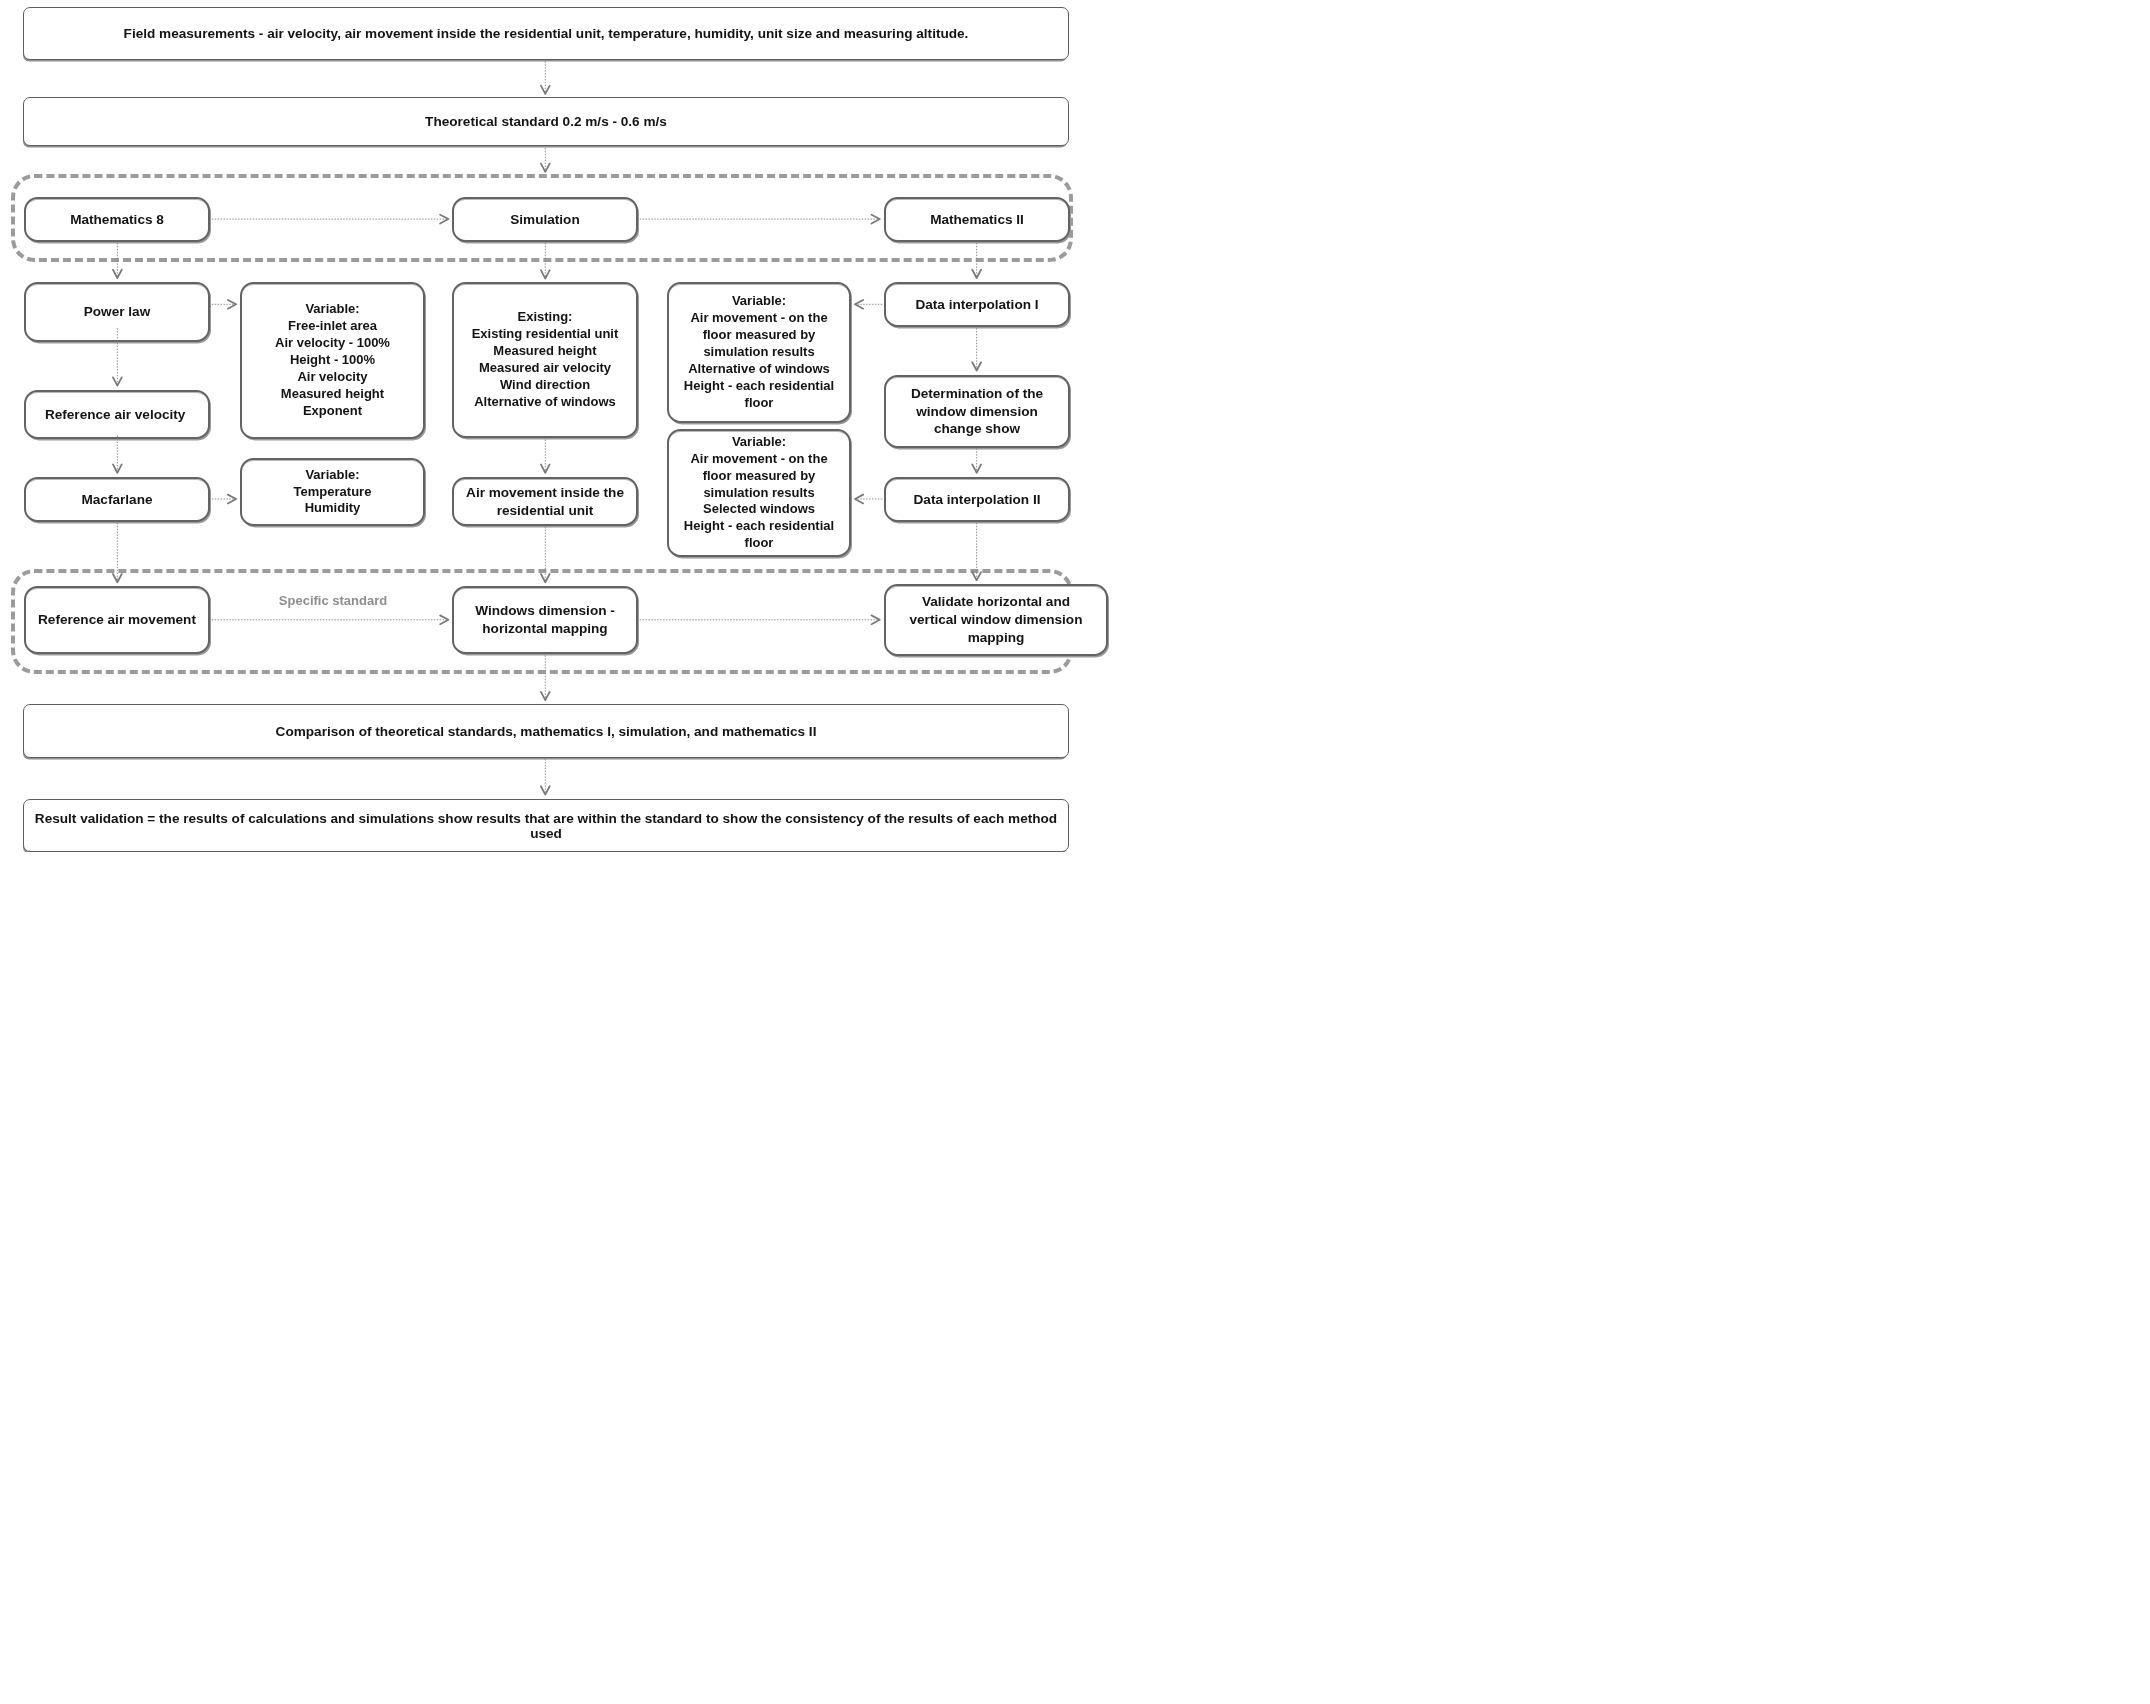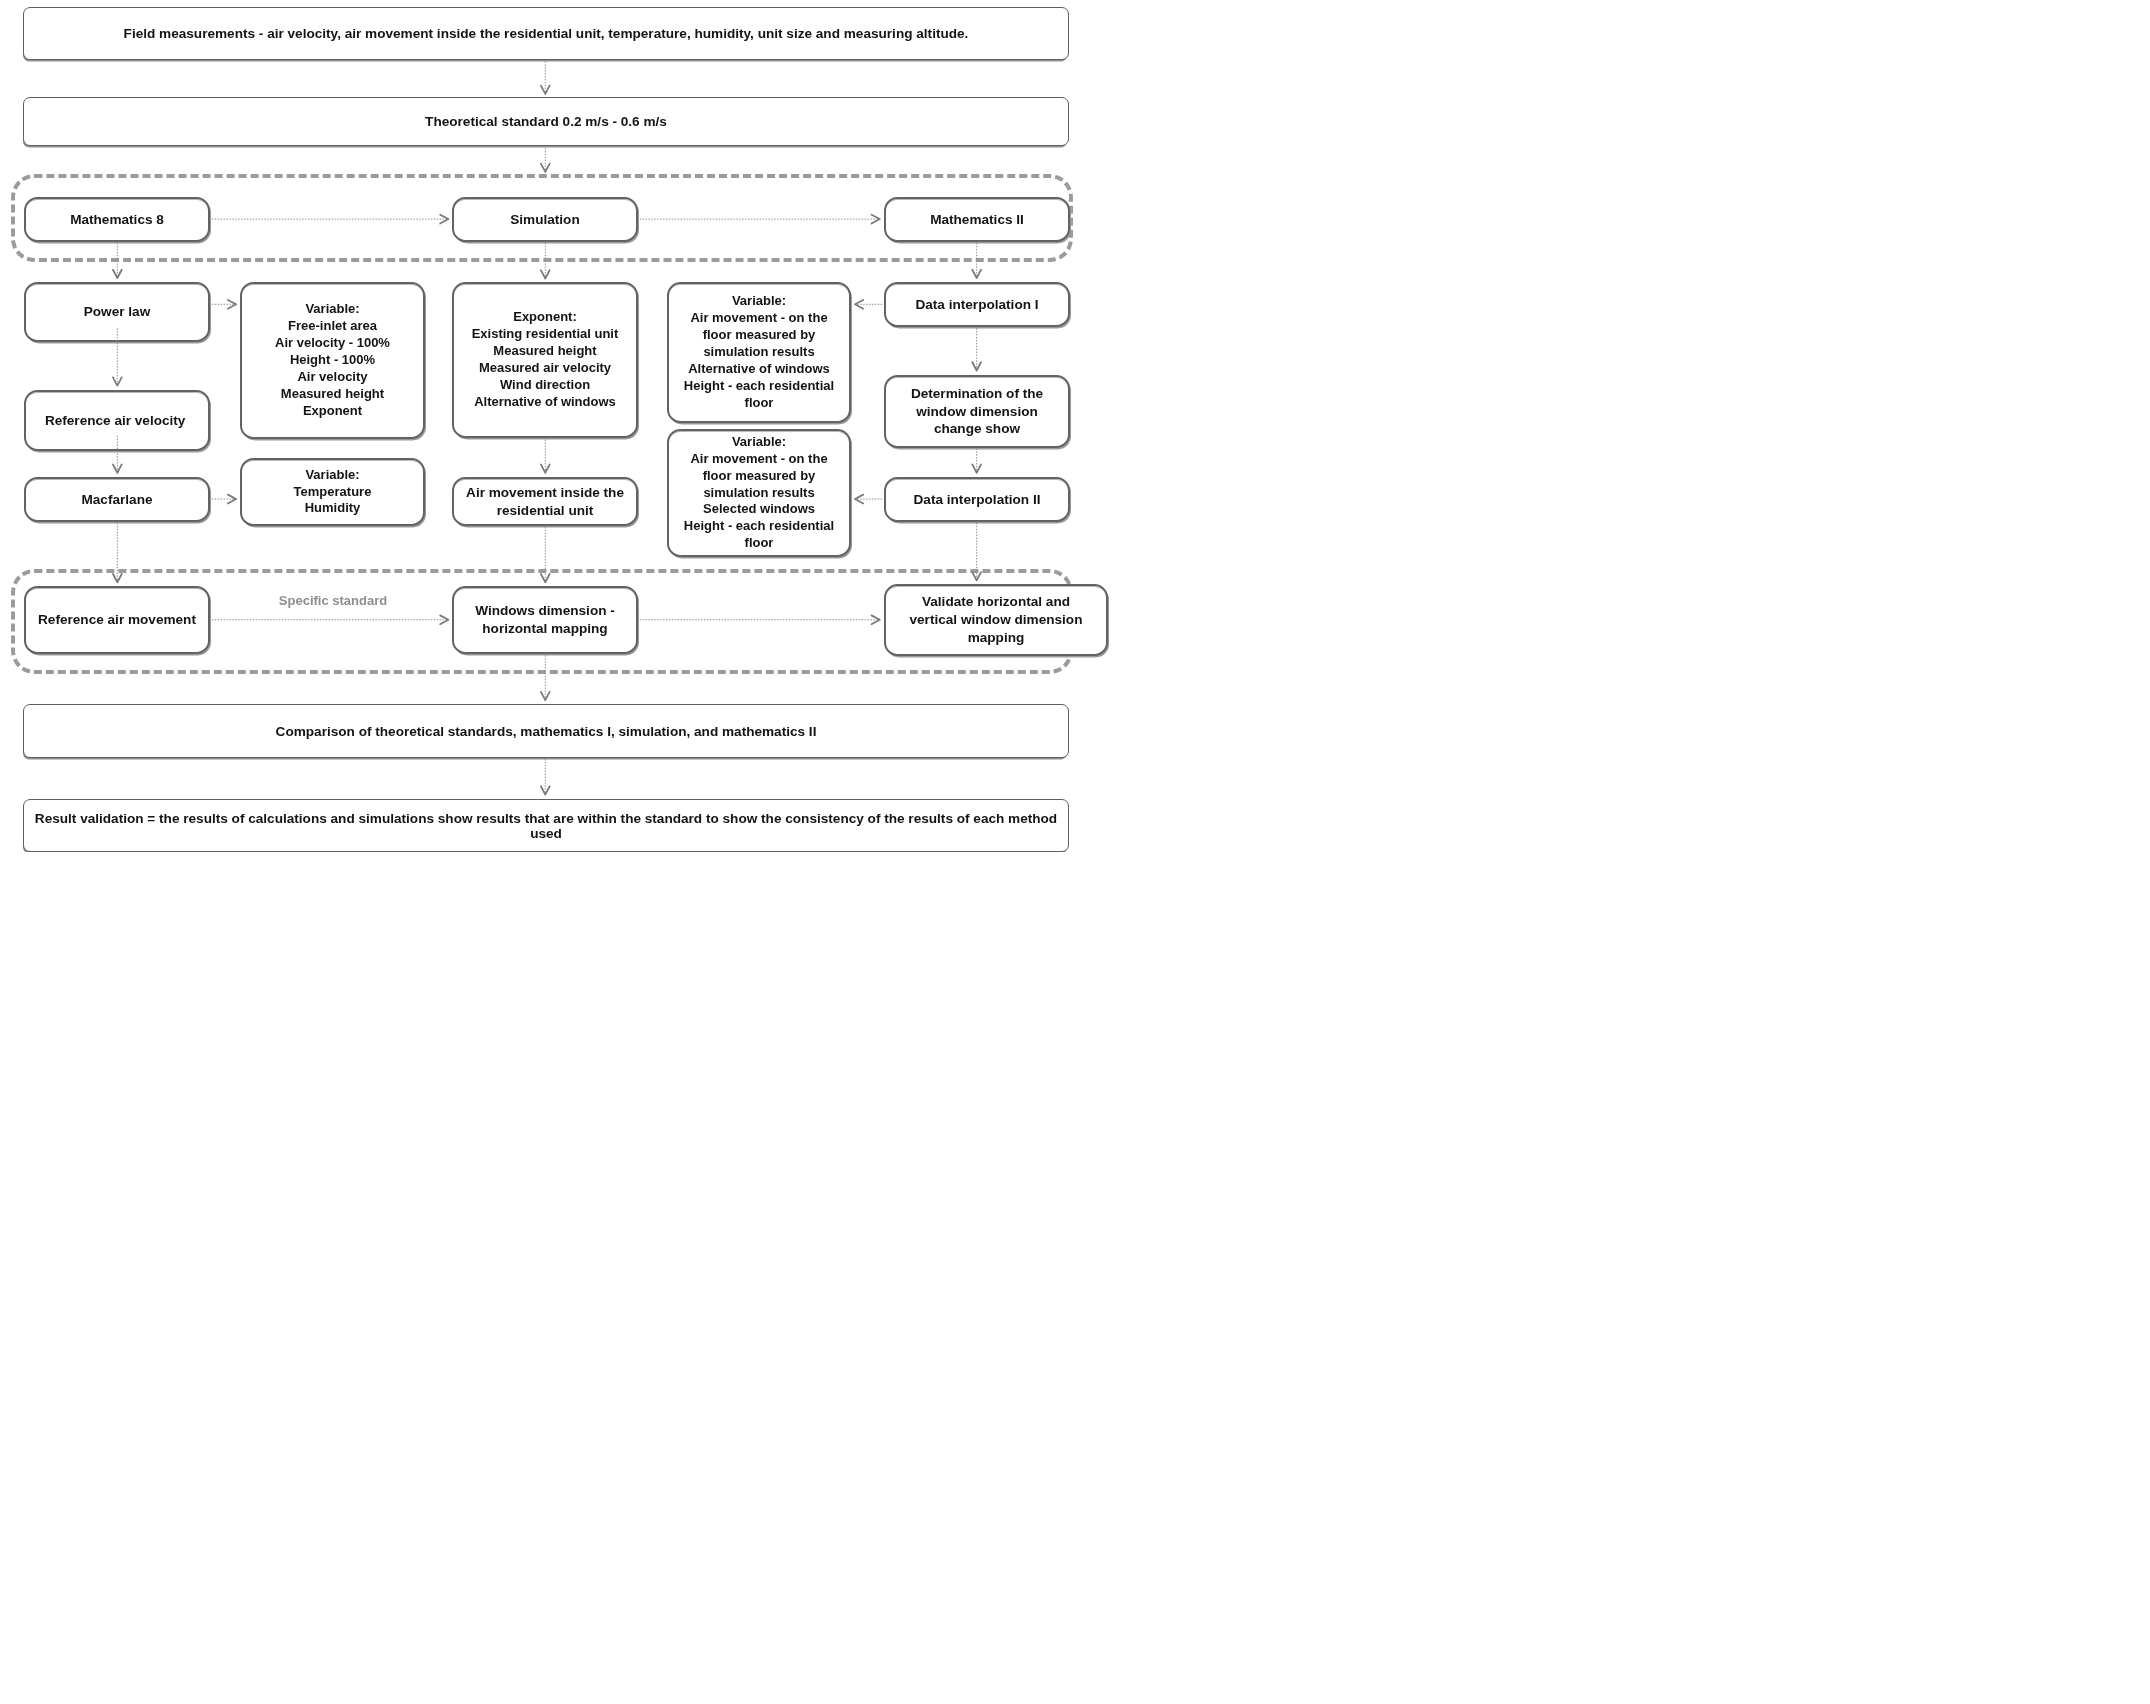--- a/index.html
+++ b/index.html
@@ -75,21 +75,21 @@
   #banner-theory     { left: 23px;   top: 97px;  width: 1046px; height: 49px; }
   #group-methods     { left: 10.7px;   top: 174px;  width: 1062px; height: 88px; }
   #n-math1           { left: 24px;   top: 197px;  width: 186px;  height: 45px; }
   #n-sim             { left: 452px;  top: 197px;  width: 186px;  height: 45px; }
   #n-math2           { left: 884px; top: 197px;  width: 186px;  height: 45px; }
   #n-powerlaw        { left: 24px;   top: 282px;  width: 186px;  height: 60px; }
   #v-powerlaw        { left: 240px;  top: 282px;  width: 185px;  height: 157px; }
   #v-sim             { left: 452px;  top: 282px;  width: 186px;  height: 156px; }
   #v-interp1         { left: 667px; top: 282px;  width: 184px;  height: 141px; }
   #n-interp1         { left: 884px; top: 282px;  width: 186px;  height: 45px; }
-  #n-refvel          { left: 24px;   top: 390px;  width: 186px;  height: 61px; padding-left: 7px; }
+  #n-refvel          { left: 24px;   top: 390px;  width: 186px;  height: 49px; padding-left: 7px; }
   #n-determ          { left: 884px; top: 375px;  width: 186px;  height: 73px; }
   #n-macfarlane      { left: 24px;   top: 477px;  width: 186px;  height: 45px; }
   #v-macfarlane      { left: 240px;  top: 458px;  width: 185px;  height: 68px; }
   #n-airmove         { left: 452px;  top: 477px;  width: 186px;  height: 49px; }
   #v-interp2         { left: 667px; top: 429px;  width: 184px;  height: 128px; }
   #n-interp2         { left: 884px; top: 477px;  width: 186px;  height: 45px; }
   #group-validation  { left: 10.7px;   top: 569px; width: 1062px; height: 105px; }
   #n-refmove         { left: 24px;   top: 586px; width: 186px;  height: 68px; }
   #n-windim          { left: 452px;  top: 586px; width: 186px;  height: 68px; }
   #n-validate        { left: 884px; top: 584px; width: 224px;  height: 72px; }
@@ -134,21 +134,21 @@
     <div>Variable:</div>
     <div>Free-inlet area</div>
     <div>Air velocity - 100%</div>
     <div>Height - 100%</div>
     <div>Air velocity</div>
     <div>Measured height</div>
     <div>Exponent</div>
   </div>
 
   <div class="node varbox" id="v-sim">
-    <div>Exponent:</div>
+    <div>Existing:</div>
     <div>Existing residential unit</div>
     <div>Measured height</div>
     <div>Measured air velocity</div>
     <div>Wind direction</div>
     <div>Alternative of windows</div>
   </div>
   <div class="node" id="n-airmove">
     <span>Air movement inside the residential unit</span>
   </div>
 

